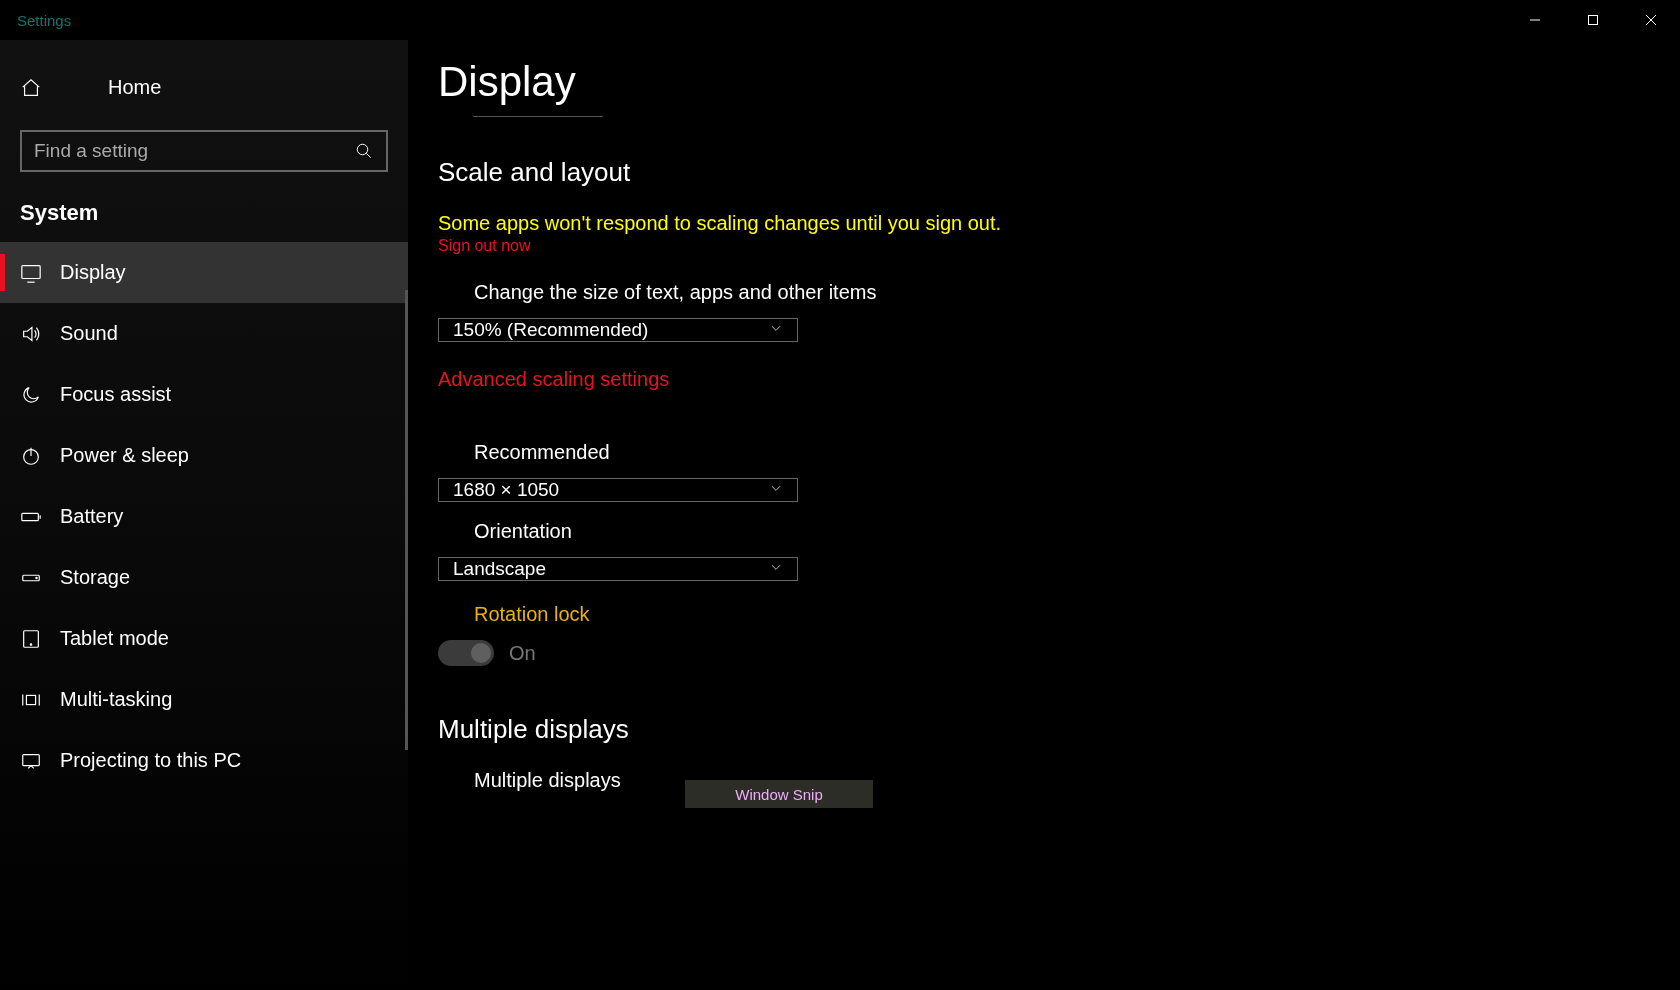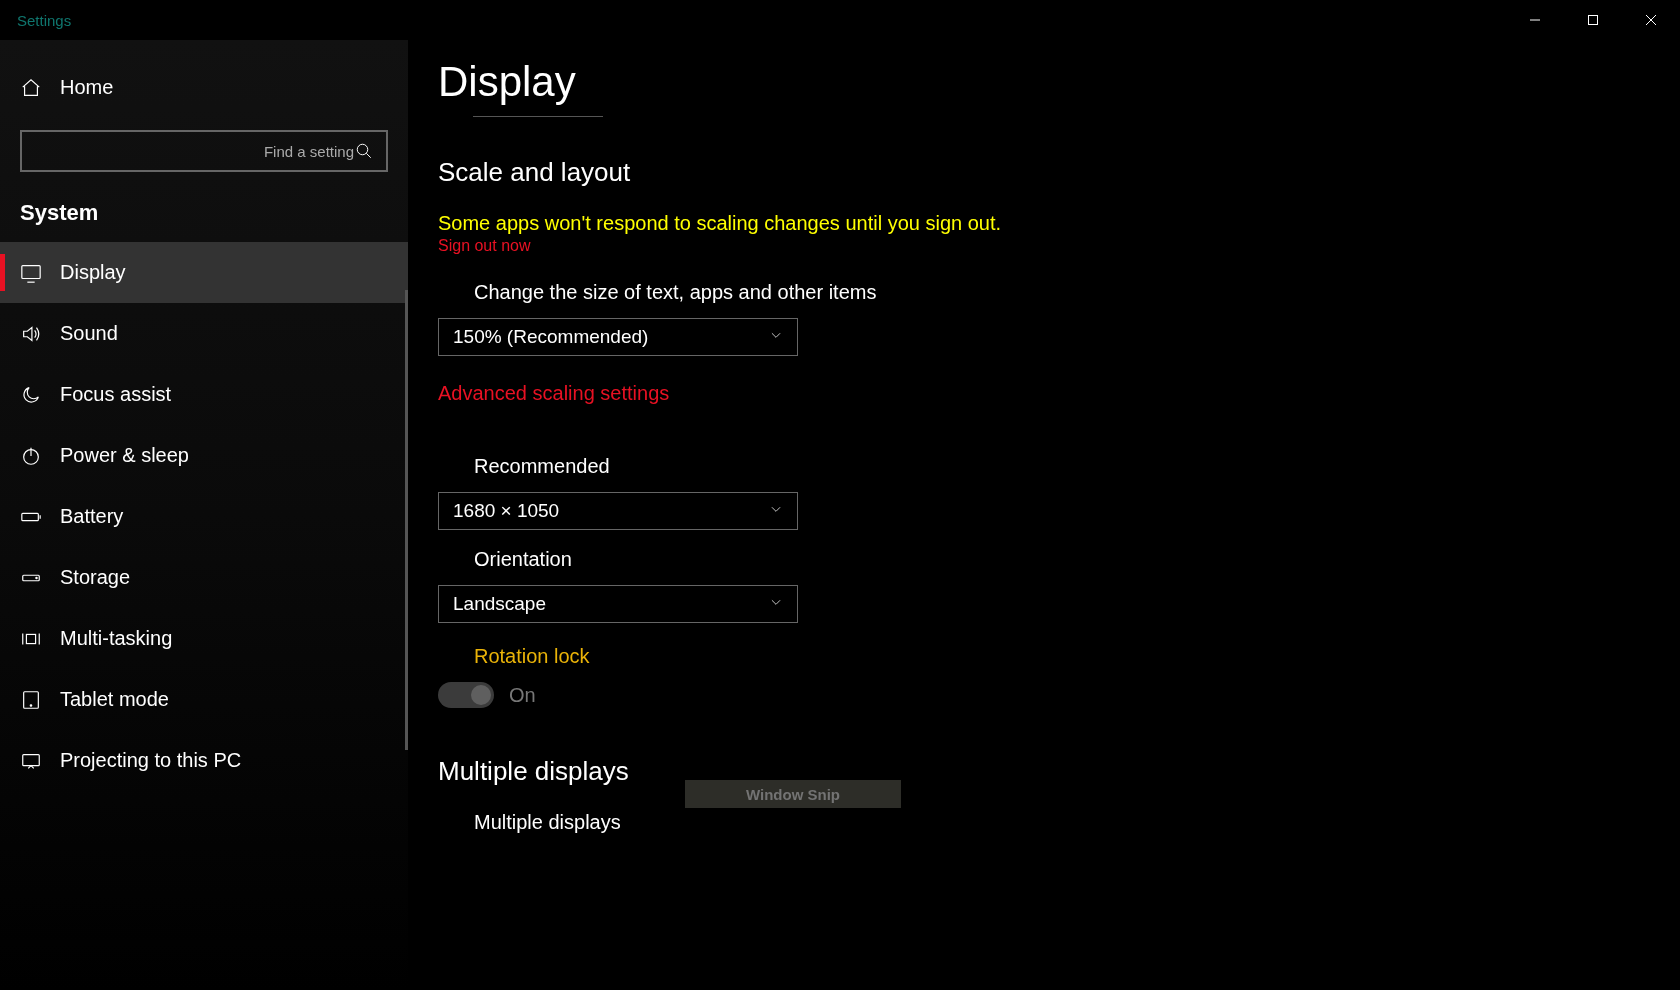--- a/index.html
+++ b/index.html
@@ -57,20 +57,21 @@
       bottom: 0;
       background: linear-gradient(180deg, #111 0%, #0a0a0a 50%, #000 100%);
       padding-top: 20px;
     }
     .home-item {
       display: flex;
       align-items: center;
       height: 55px;
       padding-left: 20px;
       cursor: pointer;
+      gap: 48px;
     }
     .home-item .icon-wrap {
       width: 40px;
       display: flex;
       align-items: center;
     }
     .home-item .label {
       font-size: 20px;
       font-weight: 400;
     }
@@ -86,22 +87,21 @@
       align-items: center;
       padding: 0 12px;
       position: relative;
     }
     .search-input {
       flex: 1;
       background: transparent;
       border: none;
       outline: none;
       color: #fff;
-      font-size: 15px;
-      text-align: right;
+      font-size: 19px;
     }
     .search-input::placeholder {
       color: #aaa;
     }
     .search-icon-wrap {
       width: 20px;
       display: flex;
       align-items: center;
       justify-content: center;
     }
@@ -195,21 +195,21 @@
     .field-label {
       font-size: 20px;
       margin-bottom: 14px;
       margin-left: 36px;
     }
     .field-label.disabled {
       color: #eab308;
     }
     .dropdown {
       width: 360px;
-      height: 38px;
+      height: 24px;
       border: 1px solid #666;
       display: flex;
       align-items: center;
       justify-content: space-between;
       padding: 0 14px;
       cursor: pointer;
       margin-bottom: 26px;
     }
     .dropdown-value {
       font-size: 19px;
@@ -249,29 +249,28 @@
       background: #888;
     }
     .toggle-label {
       font-size: 20px;
       color: #777;
     }
     .window-snip {
       position: absolute;
       left: 685px;
       top: 780px;
-      width: 216px;
+      width: 188px;
       height: 28px;
       background: rgba(180, 180, 160, 0.25);
       display: flex;
       align-items: center;
       justify-content: center;
       font-size: 15px;
-      color: #737373;
-      font-weight: bold;
+      color: #f0abfc;
     }
     .section-spacer-sm {
       height: 20px;
     }
   </style>
 </head>
 <body>
 
 <div class="titlebar">
   <div class="titlebar-title">Settings</div>
@@ -376,36 +375,36 @@
           <rect x="3" y="9" width="18" height="6" rx="1"></rect>
           <circle cx="18" cy="12" r="0.7" fill="#fff"></circle>
         </svg>
     </span>
     <span class="label">Storage</span>
   </div>
 
   <div class="nav-item">
     <span class="icon-wrap">
       <svg class="icon-svg" viewBox="0 0 24 24">
+          <rect x="4" y="3" width="16" height="18" rx="1"></rect>
+          <circle cx="12" cy="18" r="0.8" fill="#fff"></circle>
+        </svg>
+    </span>
+    <span class="label">Tablet mode</span>
+  </div>
+
+  <div class="nav-item">
+    <span class="icon-wrap">
+      <svg class="icon-svg" viewBox="0 0 24 24">
           <line x1="3" y1="6" x2="3" y2="18"></line>
           <line x1="21" y1="6" x2="21" y2="18"></line>
           <rect x="7" y="7" width="10" height="10"></rect>
         </svg>
     </span>
     <span class="label">Multi-tasking</span>
-  </div>
-
-  <div class="nav-item">
-    <span class="icon-wrap">
-      <svg class="icon-svg" viewBox="0 0 24 24">
-          <rect x="4" y="3" width="16" height="18" rx="1"></rect>
-          <circle cx="12" cy="18" r="0.8" fill="#fff"></circle>
-        </svg>
-    </span>
-    <span class="label">Tablet mode</span>
   </div>
 
   <div class="nav-item">
     <span class="icon-wrap">
       <svg class="icon-svg" viewBox="0 0 24 24">
           <rect x="3" y="5" width="18" height="12" rx="1"></rect>
           <path d="M9 20 L12 17 L15 20"></path>
         </svg>
     </span>
     <span class="label">Projecting to this PC</span>

